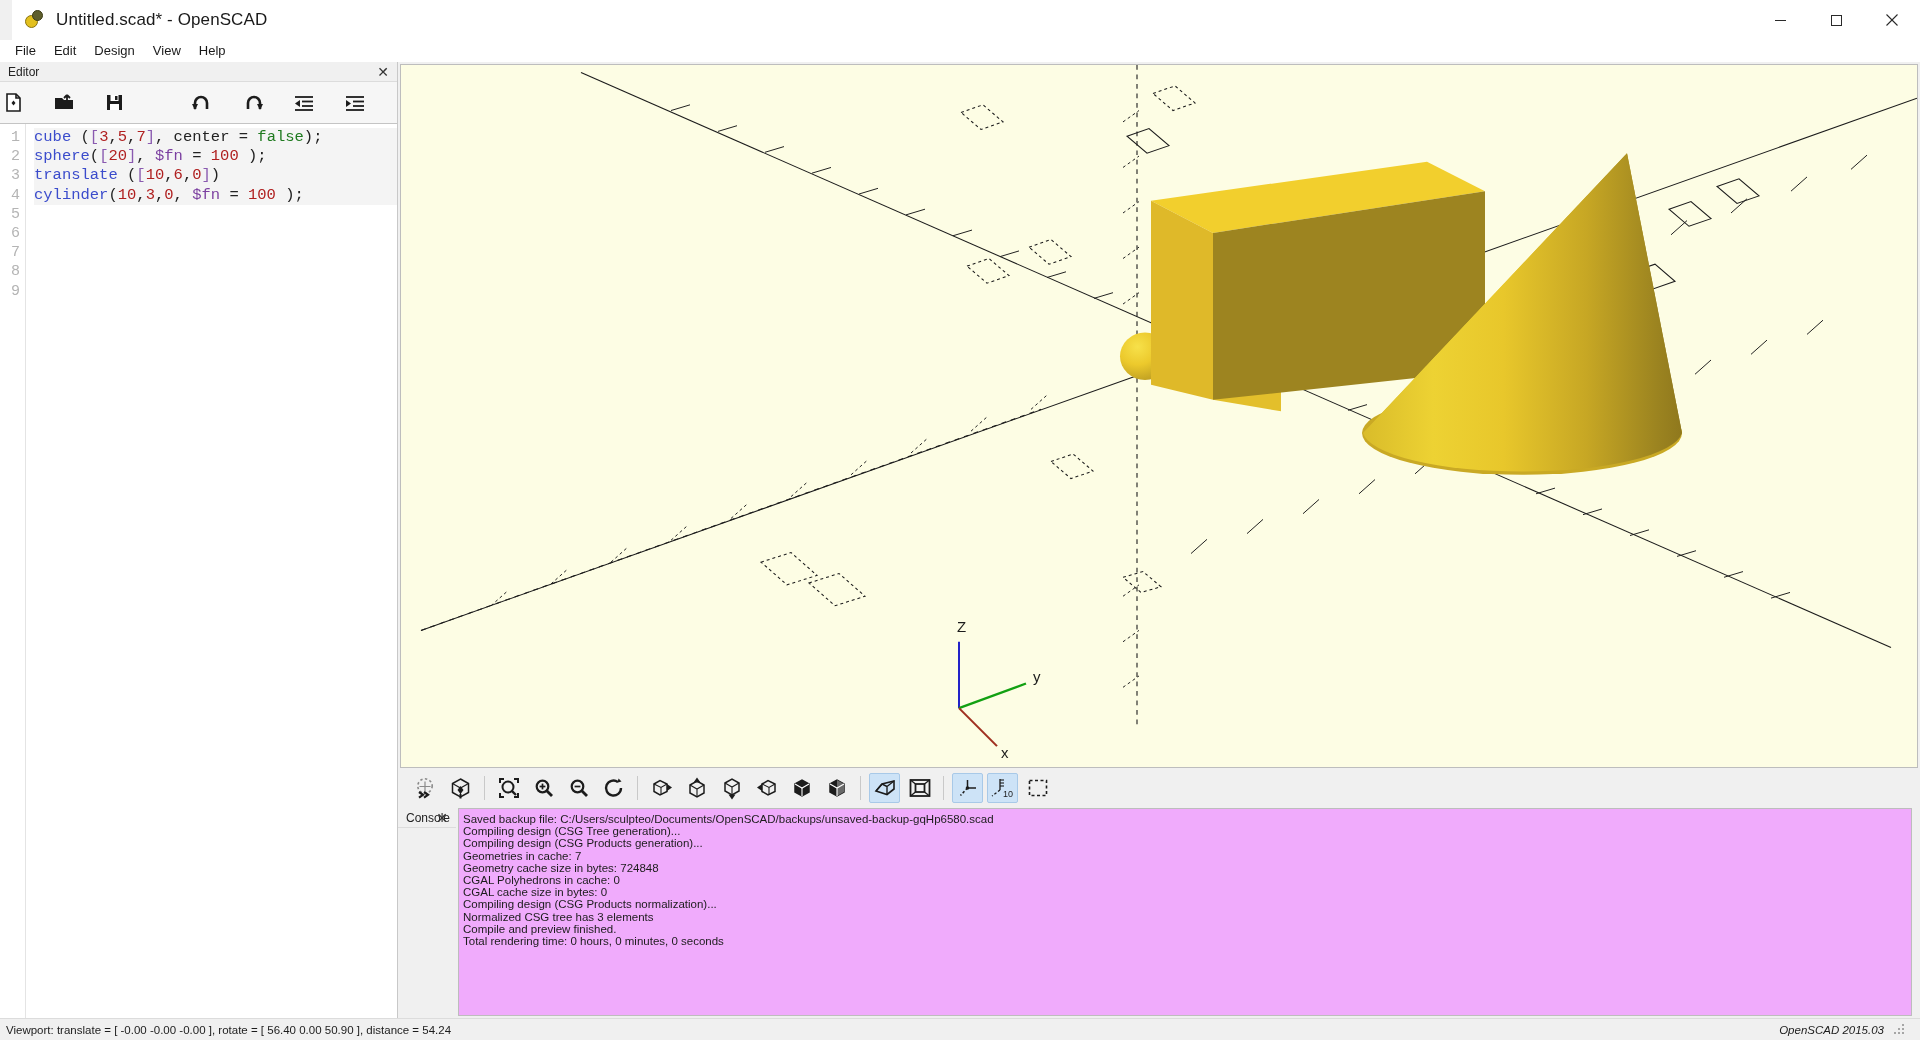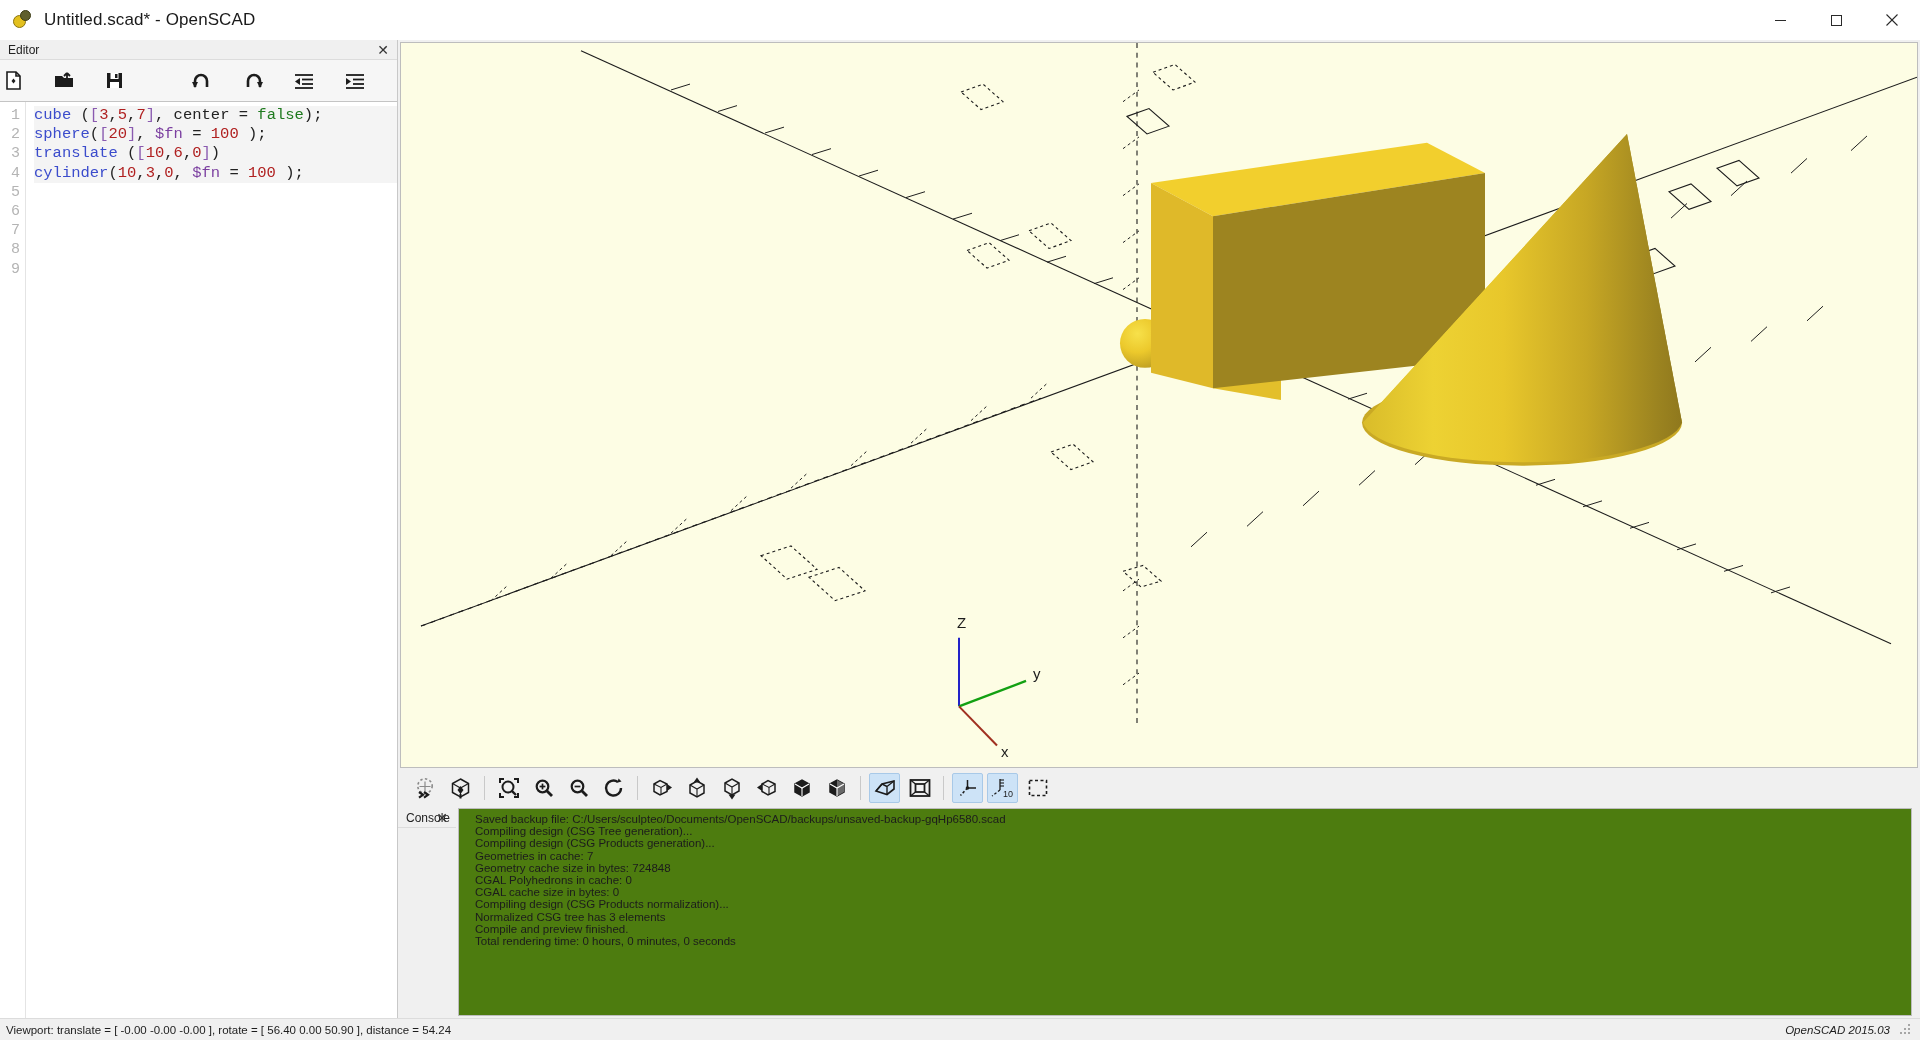--- a/index.html
+++ b/index.html
@@ -14,20 +14,21 @@
     display: flex; flex-direction: column;
     background: #f0f0f0;
   }
 
   
   .titlebar {
     height: 40px; min-height: 40px;
     background: #ffffff;
     display: flex; align-items: center;
     position: relative;
+    margin-left: 12px;
   }
   .app-icon { width: 22px; height: 22px; margin-left: 12px; position: relative; flex: 0 0 auto; }
   .app-icon .c1 { position:absolute; width:13px; height:13px; border-radius:50%; background:#e3c01e; left:1px; top:6px; border:1px solid #8a7410;}
   .app-icon .c2 { position:absolute; width:11px; height:11px; border-radius:50%; background:#5f5f2d; left:8px; top:1px; border:1px solid #3c3c16;}
   .title-text {
     margin-left: 10px; font-size: 17px; color: #1a1a1a;
     font-family: "Liberation Sans", sans-serif; letter-spacing: 0.1px;
   }
   .win-controls { position: absolute; right: 0; top: 0; height: 40px; display: flex; }
   .win-btn {
@@ -138,35 +139,35 @@
   .vtb-sep { width: 1px; height: 24px; background: #c9c9c9; margin: 0 6px; }
 
   
   .console-dock {
     height: 210px; min-height: 210px;
     display: flex; flex-direction: row;
     background: #f0f0f0;
   }
   .console-body {
     flex: 1; margin: 0 8px 2px 2px;
-    background: #4d7c0f; border: 1px solid #bdbdbd;
-    padding: 4px 16px; overflow: hidden;
+    background: #f0abfc; border: 1px solid #bdbdbd;
+    padding: 4px 4px; overflow: hidden;
   }
   .console-line {
     font-family: "Liberation Sans", sans-serif;
     font-size: 11.5px; line-height: 12.2px; color: #1c1c1c;
     white-space: pre;
   }
 
   
   .statusbar {
     height: 16px; min-height: 22px;
     background: #f0f0f0;
     display: flex; align-items: center; justify-content: space-between;
-    padding: 0 8px 0 6px;
+    padding: 0 14px 0 6px;
     border-top: 1px solid #dcdcdc;
   }
   .status-left { font-size: 11.5px; color: #1c1c1c; }
   .status-right-wrap { display: flex; align-items: center; gap: 10px; }
   .status-right { font-size: 11.5px; color: #1c1c1c; font-style: italic; }
   .grip { width: 12px; height: 12px; position: relative; }
   .grip i { position: absolute; width: 2px; height: 2px; background: #a6a6a6; }
 </style>
 </head>
 <body>
@@ -192,20 +193,27 @@
       </div>
       <div class="win-btn">
         <svg width="14" height="14" viewBox="0 0 14 14">
             <line x1="1.5" y1="1.5" x2="12.5" y2="12.5" stroke="#2a2a2a" stroke-width="1.1"></line>
             <line x1="12.5" y1="1.5" x2="1.5" y2="12.5" stroke="#2a2a2a" stroke-width="1.1"></line>
           </svg>
       </div>
     </div>
   </div>
 
+  <div class="menubar">
+    <div class="menu-item">File</div>
+    <div class="menu-item">Edit</div>
+    <div class="menu-item">Design</div>
+    <div class="menu-item">View</div>
+    <div class="menu-item">Help</div>
+  </div>
 
   <div class="body-area">
 
     <div class="editor-dock">
       <div class="dock-header">
         <span class="dock-title">Editor</span>
         <span class="dock-close">✕</span>
       </div>
 
       <div class="editor-toolbar">

